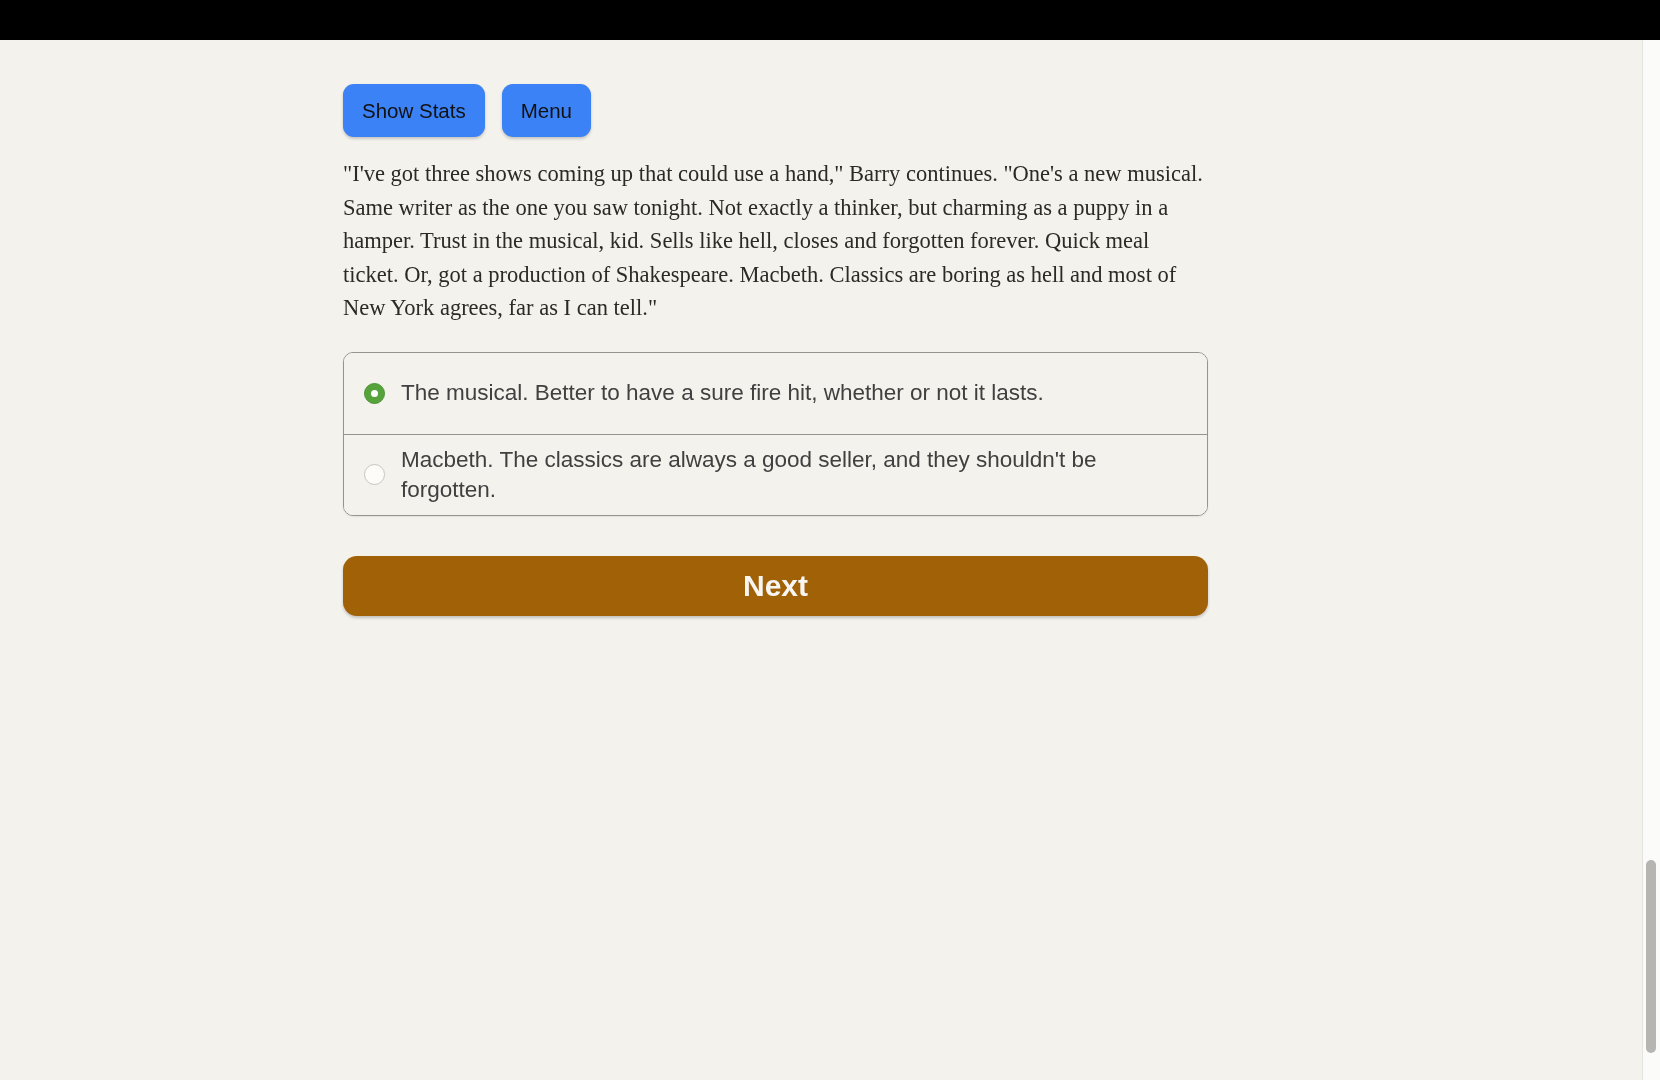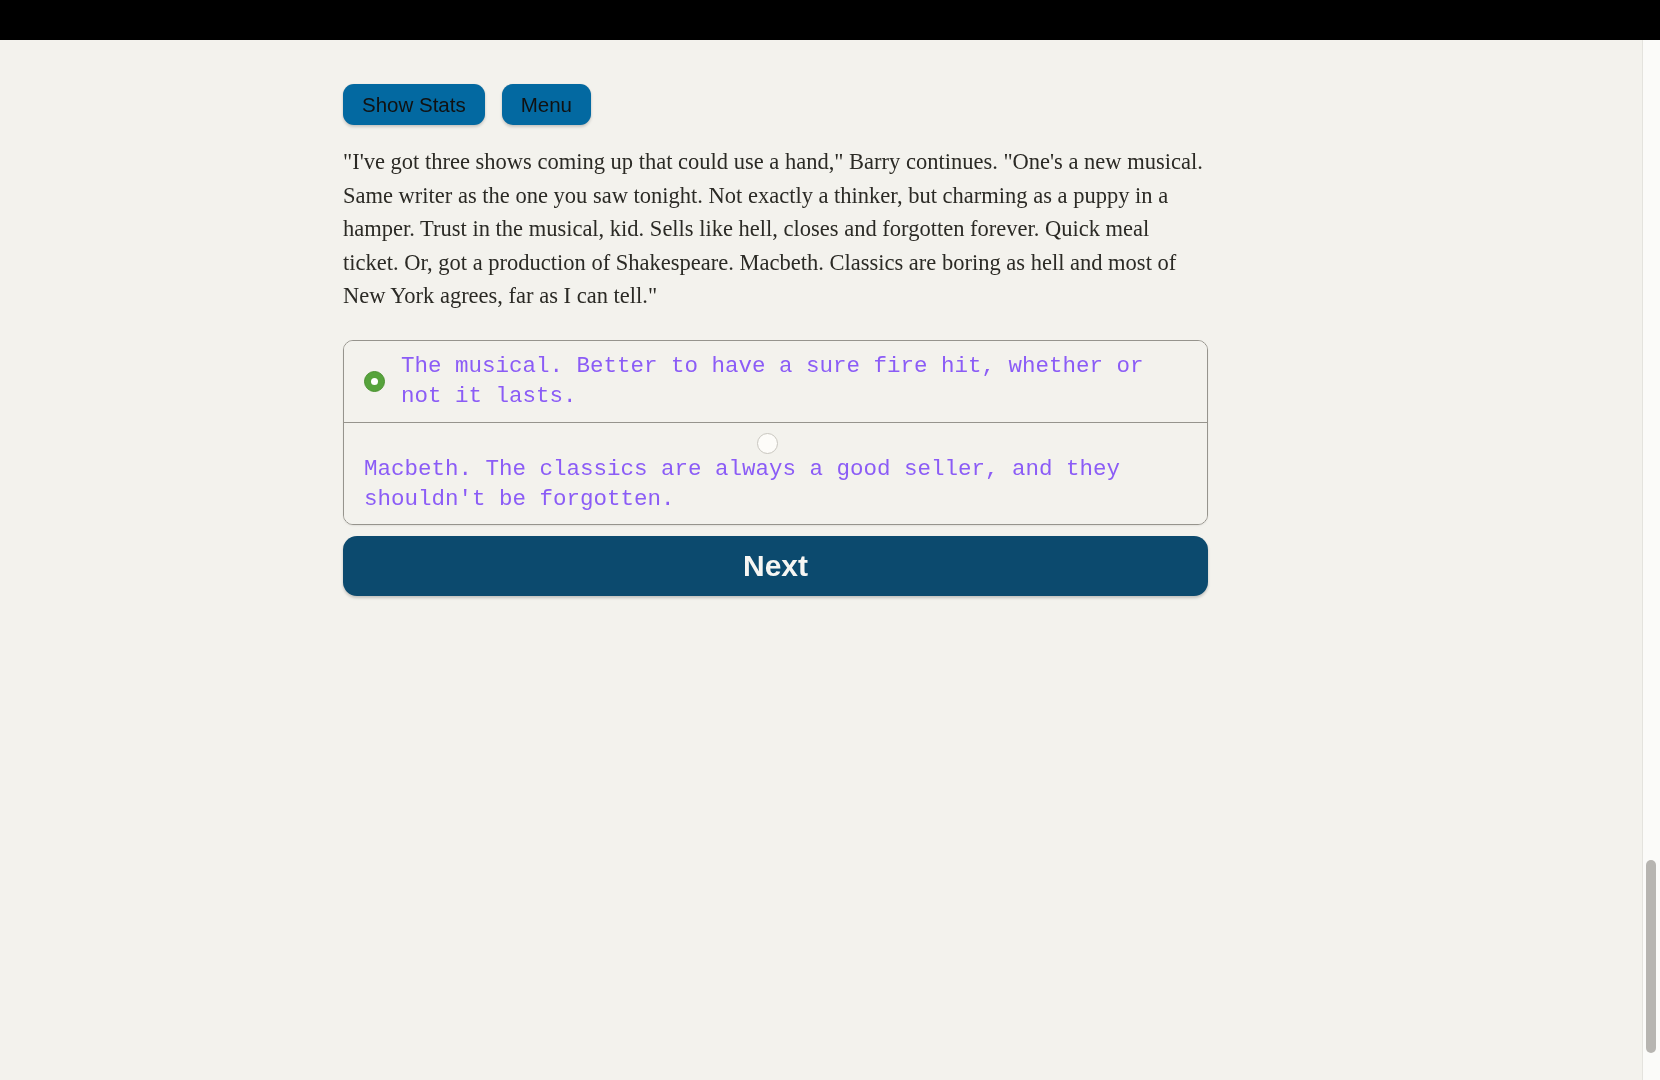--- a/index.html
+++ b/index.html
@@ -26,23 +26,23 @@
   }
   .toolbar {
     margin-top: 44px;
     display: flex;
     gap: 17px;
   }
   .tool-btn {
     display: inline-flex;
     align-items: center;
     justify-content: center;
-    height: 41px;
+    height: 53px;
     padding: 0 19px;
-    background: #0369a1;
+    background: #3b82f6;
     border: none;
     border-radius: 11px;
     box-shadow: 0 2px 3px rgba(0,0,0,0.18), 0 0 1px rgba(0,0,0,0.12);
     font-family: "Liberation Sans", sans-serif;
     font-size: 20.5px;
     color: #111111;
     cursor: pointer;
   }
   .story {
     margin-top: 20px;
@@ -63,21 +63,20 @@
     display: flex;
     align-items: center;
     min-height: 81px;
     box-sizing: border-box;
     padding: 10px 20px 10px 20px;
     cursor: pointer;
     background: #f3f2ed;
   }
   .choice-row + .choice-row {
     border-top: 1.5px solid #96948d;
-    flex-direction: column;
   }
   .radio {
     flex: 0 0 auto;
     width: 21px;
     height: 21px;
     border-radius: 50%;
     background: #fdfcf9;
     border: 1.5px solid #c8c6bf;
     box-sizing: border-box;
     margin-right: 16px;
@@ -90,30 +89,30 @@
     border-color: #4a9230;
   }
   .radio.selected::after {
     content: '';
     width: 7px;
     height: 7px;
     border-radius: 50%;
     background: #ffffff;
   }
   .choice-label {
-    font-family: Liberation Mono, monospace;
+    font-family: Liberation Sans, sans-serif;
     font-size: 22.5px;
-    color: #8b5cf6;
+    color: #404040;
     line-height: 30px;
   }
   .next-btn {
-    margin-top: 11px;
+    margin-top: 40px;
     width: 865px;
     height: 60px;
-    background: #0c4a6e;
+    background: #a16207;
     border: none;
     border-radius: 14px;
     display: flex;
     align-items: center;
     justify-content: center;
     color: #f7f6f3;
     font-family: "Liberation Sans", sans-serif;
     font-weight: bold;
     font-size: 30px;
     cursor: pointer;

